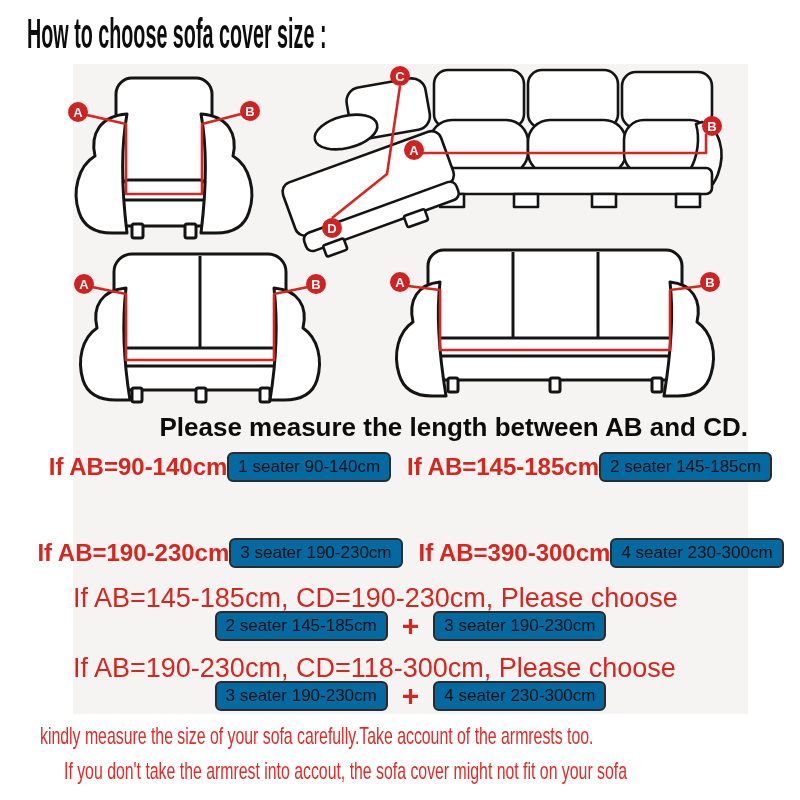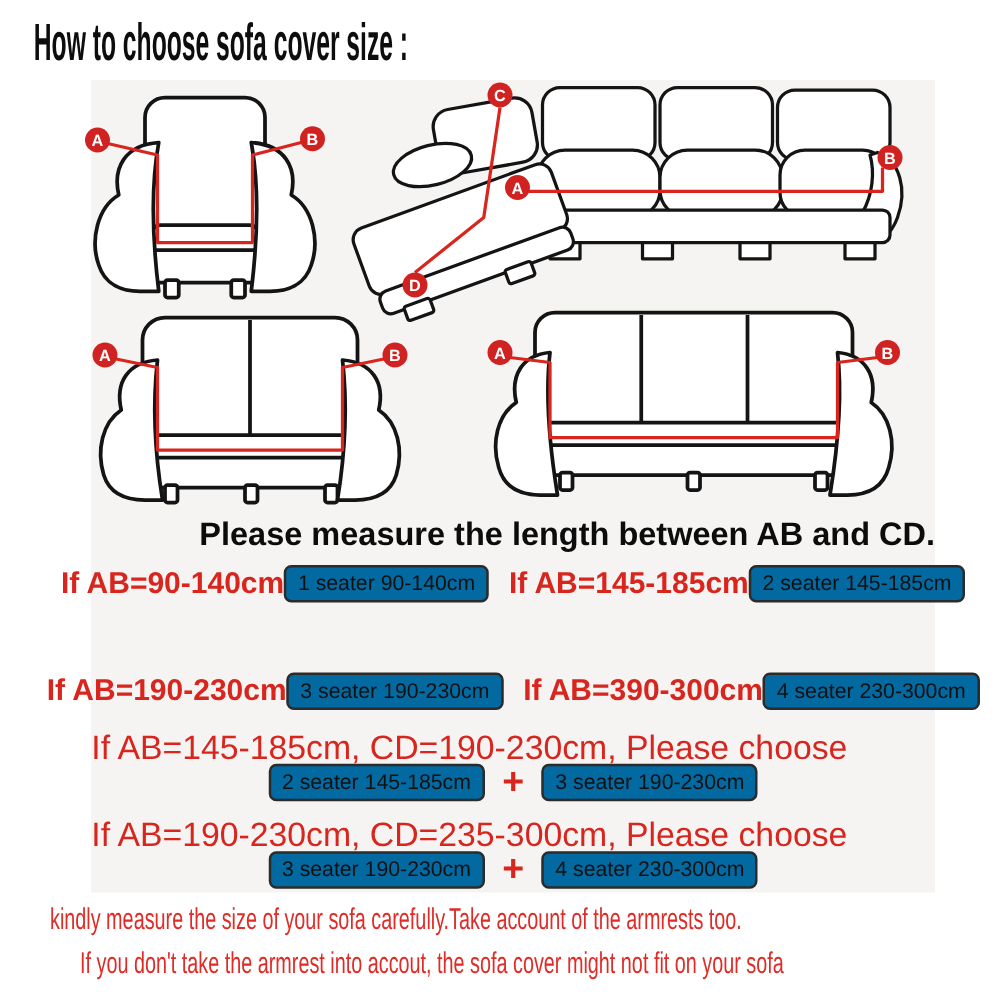--- a/index.html
+++ b/index.html
@@ -193,21 +193,21 @@
   </div>
 
 
   <div class="combo-cond" style="top:583px;">If AB=145-185cm, CD=190-230cm, Please choose</div>
   <div class="combo-boxes" style="top:611px;">
     <span class="size-box">2 seater 145-185cm</span>
     <span class="plus">+</span>
     <span class="size-box">3 seater 190-230cm</span>
   </div>
 
-  <div class="combo-cond" style="top:653px;">If AB=190-230cm, CD=235-300cm, Please choose</div>
+  <div class="combo-cond" style="top:653px;">If AB=190-230cm, CD=118-300cm, Please choose</div>
   <div class="combo-boxes" style="top:681px;">
     <span class="size-box">3 seater 190-230cm</span>
     <span class="plus">+</span>
     <span class="size-box">4 seater 230-300cm</span>
   </div>
 
   <div class="footer-line" style="left:40px;top:722px;">
     <span class="squish-lite">kindly measure the size of your sofa carefully.Take account of the armrests too.</span>
   </div>
   <div class="footer-line" style="left:64px;top:757px;">

